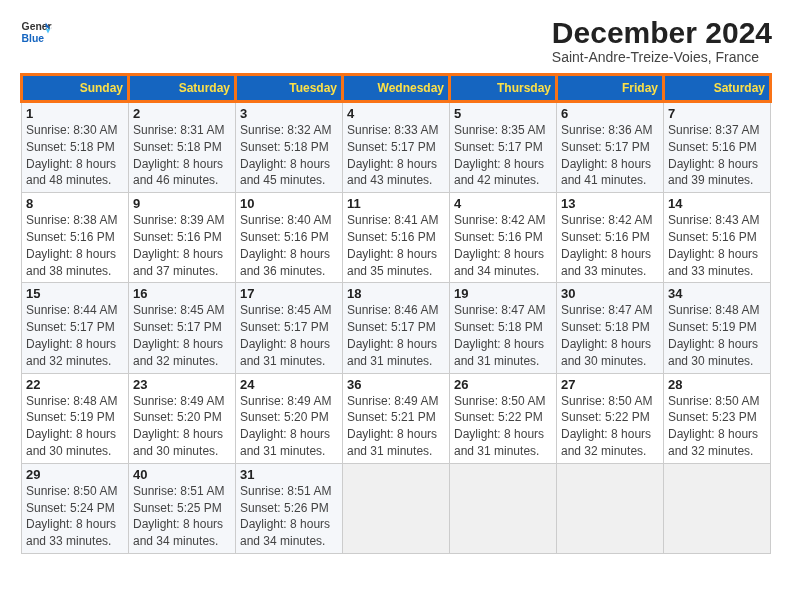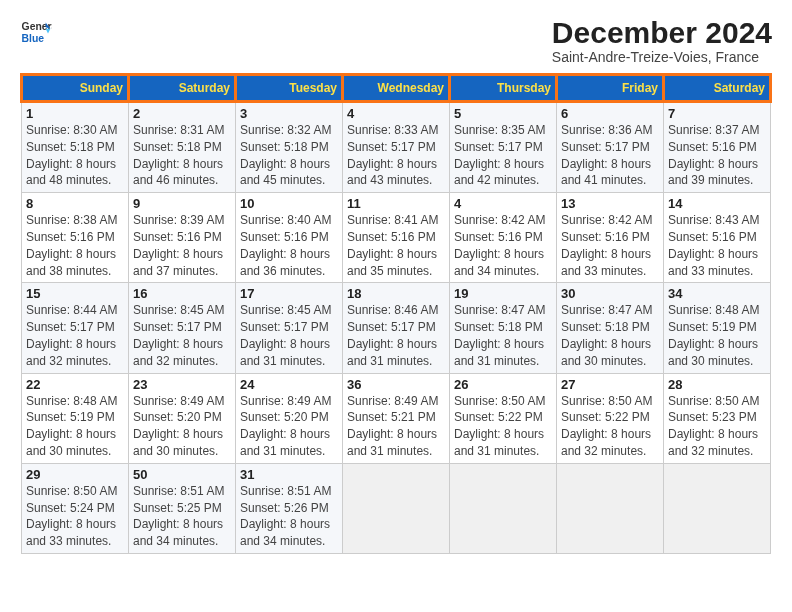--- a/index.html
+++ b/index.html
@@ -149,21 +149,21 @@
           <td><span class="day-num">22</span><span class="day-info">Sunrise: 8:48 AM<br>Sunset: 5:19 PM<br>Daylight: 8 hours and 30 minutes.</span></td>
           <td><span class="day-num">23</span><span class="day-info">Sunrise: 8:49 AM<br>Sunset: 5:20 PM<br>Daylight: 8 hours and 30 minutes.</span></td>
           <td><span class="day-num">24</span><span class="day-info">Sunrise: 8:49 AM<br>Sunset: 5:20 PM<br>Daylight: 8 hours and 31 minutes.</span></td>
           <td><span class="day-num">36</span><span class="day-info">Sunrise: 8:49 AM<br>Sunset: 5:21 PM<br>Daylight: 8 hours and 31 minutes.</span></td>
           <td><span class="day-num">26</span><span class="day-info">Sunrise: 8:50 AM<br>Sunset: 5:22 PM<br>Daylight: 8 hours and 31 minutes.</span></td>
           <td><span class="day-num">27</span><span class="day-info">Sunrise: 8:50 AM<br>Sunset: 5:22 PM<br>Daylight: 8 hours and 32 minutes.</span></td>
           <td><span class="day-num">28</span><span class="day-info">Sunrise: 8:50 AM<br>Sunset: 5:23 PM<br>Daylight: 8 hours and 32 minutes.</span></td>
         </tr>
         <tr>
           <td><span class="day-num">29</span><span class="day-info">Sunrise: 8:50 AM<br>Sunset: 5:24 PM<br>Daylight: 8 hours and 33 minutes.</span></td>
-          <td><span class="day-num">50</span><span class="day-info">Sunrise: 8:51 AM<br>Sunset: 5:25 PM<br>Daylight: 8 hours and 34 minutes.</span></td>
+          <td><span class="day-num">40</span><span class="day-info">Sunrise: 8:51 AM<br>Sunset: 5:25 PM<br>Daylight: 8 hours and 34 minutes.</span></td>
           <td><span class="day-num">31</span><span class="day-info">Sunrise: 8:51 AM<br>Sunset: 5:26 PM<br>Daylight: 8 hours and 34 minutes.</span></td>
           <td class="empty-cell"></td>
           <td class="empty-cell"></td>
           <td class="empty-cell"></td>
           <td class="empty-cell"></td>
         </tr>
       </tbody>
   </table>
 </div>
 

